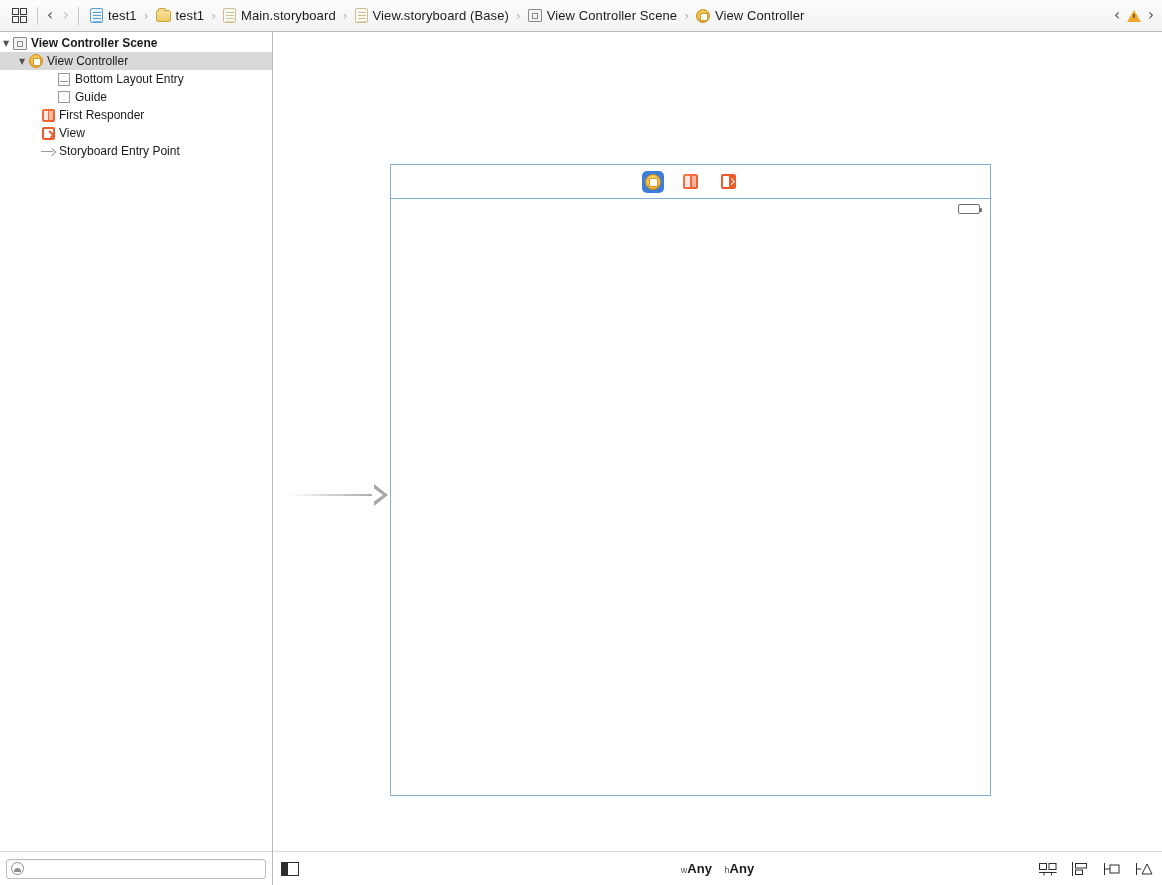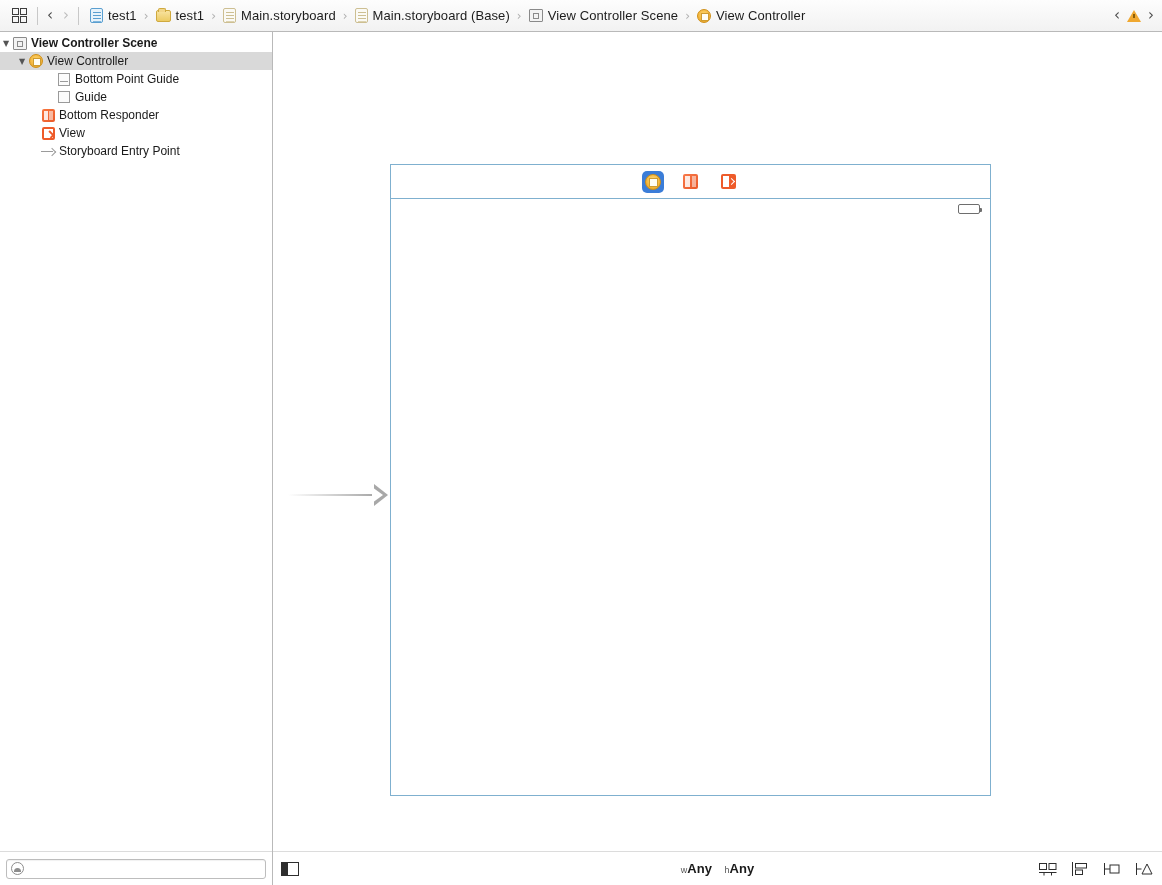--- a/index.html
+++ b/index.html
@@ -209,21 +209,21 @@
       <span class="crumb-arrow">›</span>
 
       <span class="crumb">
         <span class="ic ic-doc-grey"></span>
         <span class="crumb-label">Main.storyboard</span>
       </span>
       <span class="crumb-arrow">›</span>
 
       <span class="crumb">
         <span class="ic ic-doc-grey"></span>
-        <span class="crumb-label">Main.storyboard (Base)</span>
+        <span class="crumb-label">View.storyboard (Base)</span>
       </span>
       <span class="crumb-arrow">›</span>
 
       <span class="crumb">
         <span class="ic ic-scene"></span>
         <span class="crumb-label">View Controller Scene</span>
       </span>
       <span class="crumb-arrow">›</span>
 
       <span class="crumb">
@@ -260,37 +260,37 @@
             </span>
           <span class="r-label">View Controller</span>
         </div>
 
 
         <div class="row">
           <span class="twisty" style="margin-left:44px"></span>
           <span class="r-icon">
               <span class="ic-guide bottom"></span>
             </span>
-          <span class="r-label">Bottom Point Guide</span>
+          <span class="r-label">Bottom Layout Entry</span>
         </div>
 
         <div class="row">
           <span class="twisty" style="margin-left:44px"></span>
           <span class="r-icon">
               <span class="ic-view"></span>
             </span>
           <span class="r-label">Guide</span>
         </div>
 
         <div class="row">
           <span class="twisty" style="margin-left:28px"></span>
           <span class="r-icon">
               <span class="ic-cube"></span>
             </span>
-          <span class="r-label">Bottom Responder</span>
+          <span class="r-label">First Responder</span>
         </div>
 
         <div class="row">
           <span class="twisty" style="margin-left:28px"></span>
           <span class="r-icon">
               <span class="ic-exit"></span>
             </span>
           <span class="r-label">View</span>
         </div>
 

